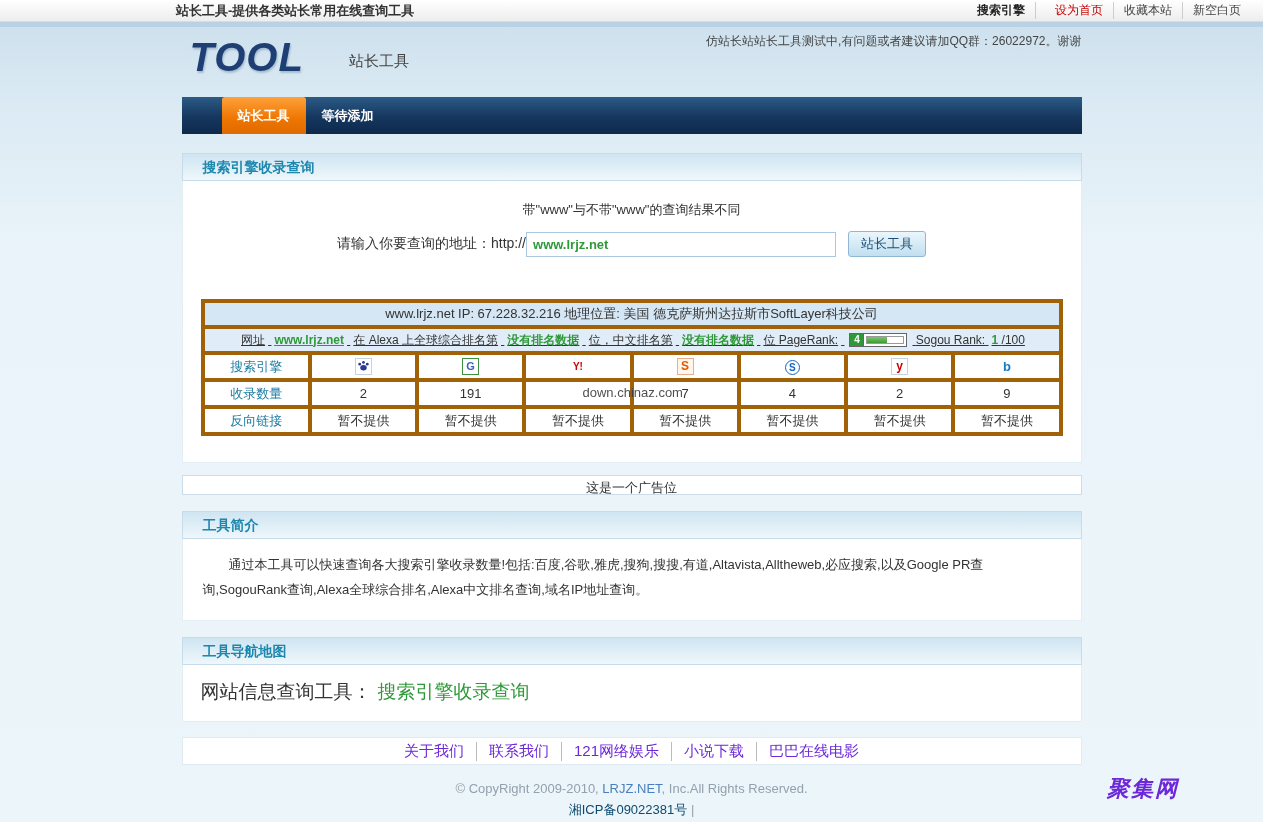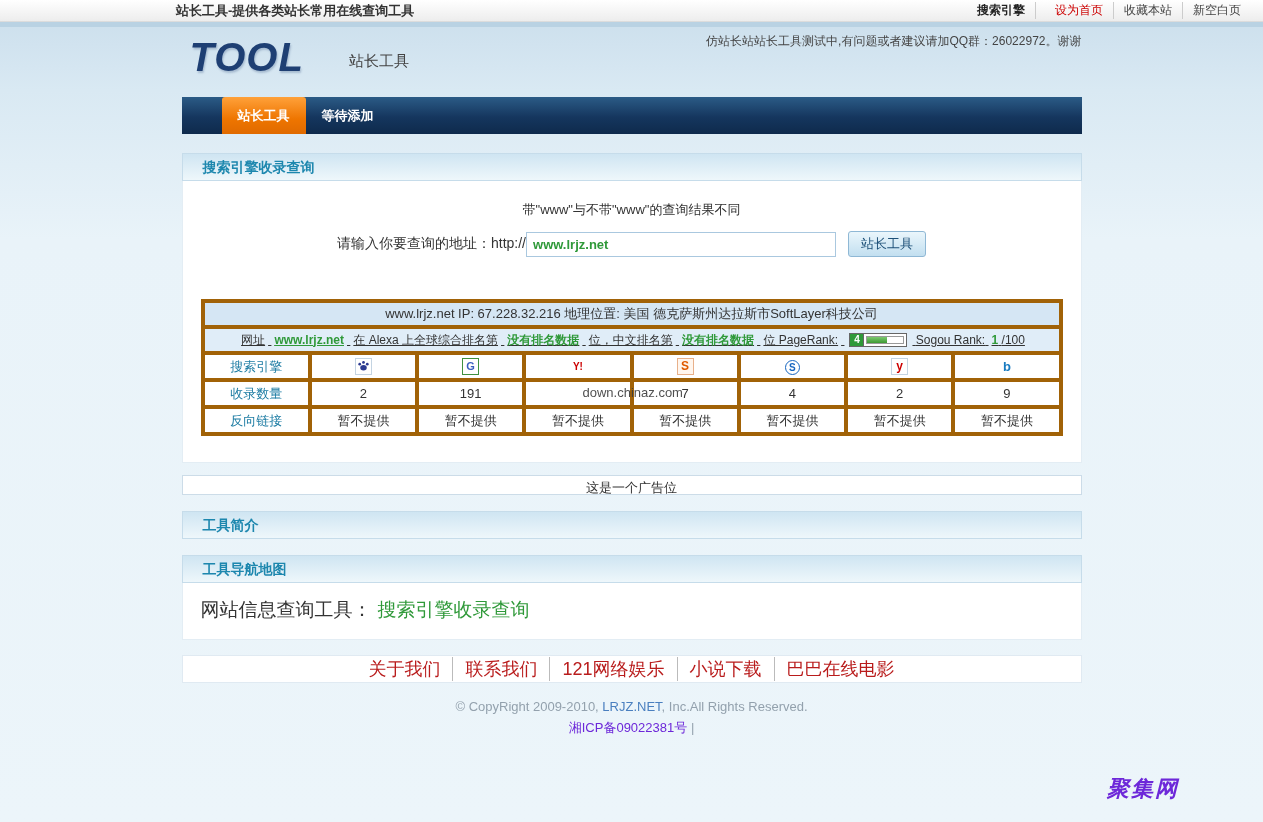--- a/index.html
+++ b/index.html
@@ -88,26 +88,26 @@
   .panel-intro { padding:14px 20px 18px; }
   .intro-text { font-size:13px; color:#333; line-height:1.9; text-indent:2em; }
 
   
   .panel-map { padding:14px 18px 16px; font-size:19px; color:#333; }
   .panel-map a { color:#2f9939; text-decoration:none; margin-left:6px; cursor:pointer; }
 
   
   .footer-links-box { margin-top:15px; height:28px; background:#fff; border:1px solid #e0eaf2;
     display:flex; align-items:center; justify-content:center; }
-  .footer-links-box a { font-size:18px; color:#b91c1c; text-decoration:none; padding:0 12px;
+  .footer-links-box a { font-size:15px; color:#6d28d9; text-decoration:none; padding:0 12px;
     border-left:1px solid #bbb; cursor:pointer; }
   .footer-links-box a:first-child { border-left:none; }
   .copyright { margin-top:14px; text-align:center; font-size:13px; color:#93a1ad; line-height:1.6; }
   .copyright a.lrjz { color:#4a7fbf; text-decoration:none; cursor:pointer; }
-  .copyright a.icp { color:#6d28d9; text-decoration:none; cursor:pointer; }
+  .copyright a.icp { color:#0c4a6e; text-decoration:none; cursor:pointer; }
   .site-watermark { position:absolute; right:84px; top:774px; font-size:22px; font-weight:bold;
     font-style:italic; color:#6d28d9; letter-spacing:2px; }
 </style>
 </head>
 <body>
 
 <div class="topbar">
   <div class="topbar-title">站长工具-提供各类站长常用在线查询工具</div>
   <div class="topbar-links">
     <a>搜索引擎</a>
@@ -209,20 +209,23 @@
         <td>暂不提供</td>
       </tr>
     </tbody>
       </table>
     <div class="chinaz-wm">down.chinaz.com</div>
   </div>
 
   <div class="ad-box">这是一个广告位</div>
 
   <div class="section-bar">工具简介</div>
+  <div class="panel panel-intro">
+    <div class="intro-text">通过本工具可以快速查询各大搜索引擎收录数量!包括:百度,谷歌,雅虎,搜狗,搜搜,有道,Altavista,Alltheweb,必应搜索,以及Google PR查询,SogouRank查询,Alexa全球综合排名,Alexa中文排名查询,域名IP地址查询。</div>
+  </div>
 
   <div class="section-bar">工具导航地图</div>
   <div class="panel panel-map">
     <span>网站信息查询工具：</span><a>搜索引擎收录查询</a>
   </div>
 
   <div class="footer-links-box">
     <a>关于我们</a>
     <a>联系我们</a>
     <a>121网络娱乐</a>

